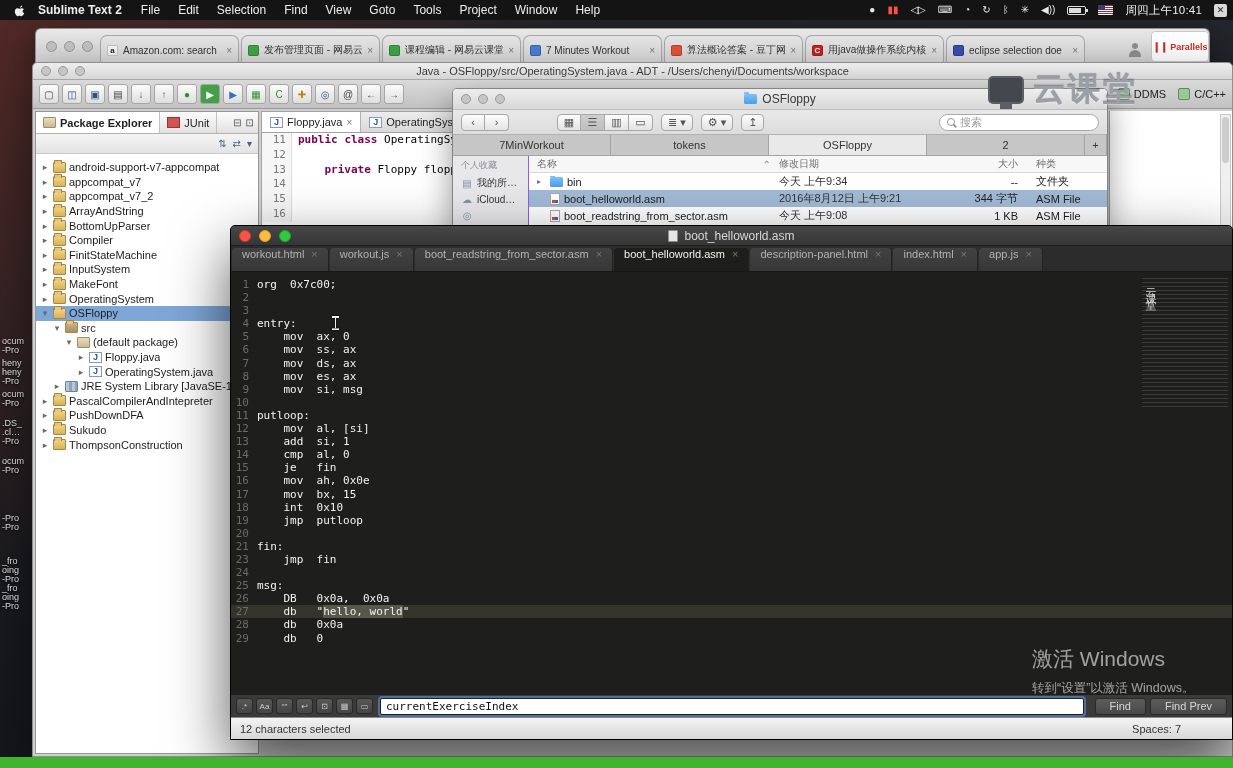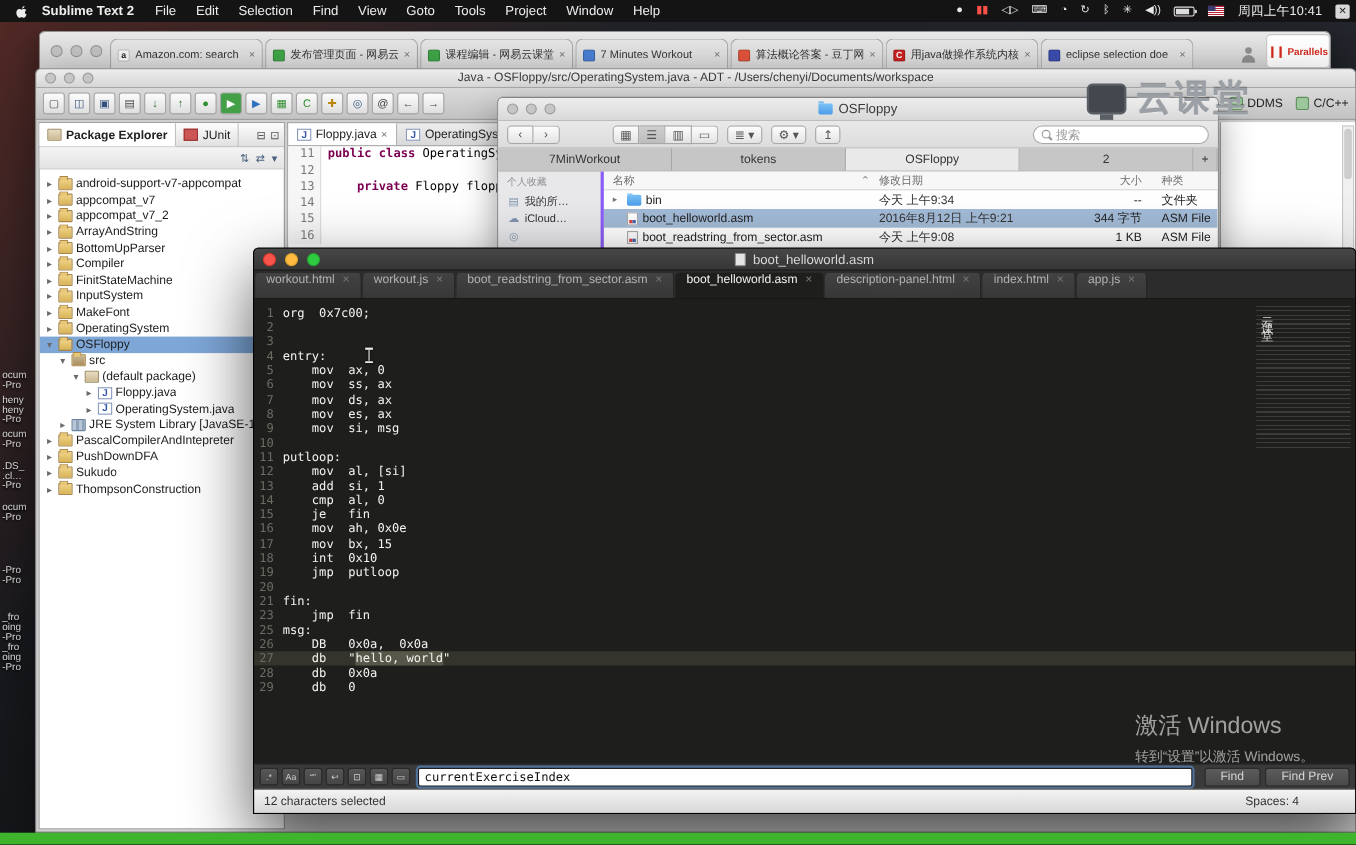--- a/index.html
+++ b/index.html
@@ -125,21 +125,21 @@
   .tseg .tbtn.on{background:linear-gradient(#cfcfcf,#bdbdbd)}
   .fd-search{margin-left:auto;width:160px;height:17px;border:1px solid #a8a8a8;border-radius:9px;
     background:#fff;display:flex;align-items:center;gap:5px;padding:0 7px;color:#9a9a9a;font-size:11px}
   .mag{width:8px;height:8px;border:1.4px solid #979797;border-radius:50%;position:relative;flex:none}
   .mag::after{content:"";position:absolute;width:4px;height:1.5px;background:#979797;transform:rotate(45deg);right:-3px;bottom:-1px}
   #fd-tabs{height:21px;display:flex;background:#c6c6c6;border-bottom:1px solid #a5a5a5;font-size:11px;color:#333}
   .fd-tab{flex:1;display:flex;align-items:center;justify-content:center;border-right:1px solid #a5a5a5;background:#c6c6c6}
   .fd-tab.active{background:#e9e9e9}
   .fd-tab.plus{flex:0 0 22px}
   .fd-body{display:flex;height:79px}
-  .fd-side{width:96px;background:#e8e8eb;border-right:3px solid #8b5cf6;font-size:10px;color:#333;padding:3px 0 0 8px;overflow:hidden}
+  .fd-side{width:76px;background:#e8e8eb;border-right:1px solid #8b5cf6;font-size:10px;color:#333;padding:3px 0 0 8px;overflow:hidden}
   .fd-sec{color:#8b8b90;font-size:9px;margin-bottom:3px}
   .fd-side-item{display:flex;align-items:center;gap:4px;height:16px;white-space:nowrap}
   .fic{color:#7e93ad;font-size:10px;width:12px;text-align:center;flex:none}
   .fd-list{flex:1;font-size:11px;color:#222;background:#fff;overflow:hidden}
   .fd-head{display:flex;height:17px;background:#f7f7f7;border-bottom:1px solid #d8d8d8;color:#6d6d6d;font-size:10px;align-items:center}
   .c-name{width:250px;padding-left:8px;display:flex;align-items:center}
   .c-date{width:185px}
   .c-size{width:60px;text-align:right;padding-right:6px}
   .c-kind{flex:1;padding-left:12px}
   .sortc{margin-left:auto;margin-right:8px;color:#888}
@@ -726,20 +726,24 @@
         </div>
         <div class="cl">
           <span class="ln">21</span>
           <span class="ct">fin:</span>
         </div>
         <div class="cl">
           <span class="ln">23</span>
           <span class="ct">    jmp  fin</span>
         </div>
         <div class="cl">
+          <span class="ln">24</span>
+          <span class="ct"></span>
+        </div>
+        <div class="cl">
           <span class="ln">25</span>
           <span class="ct">msg:</span>
         </div>
         <div class="cl">
           <span class="ln">26</span>
           <span class="ct">    DB   0x0a,  0x0a</span>
         </div>
         <div class="cl sel-line">
           <span class="ln">27</span>
           <span class="ct">    db   "<span class="sel-text">hello, world</span>"</span>
@@ -764,21 +768,21 @@
           <span class="ft">⊡</span>
           <span class="ft">▦</span>
           <span class="ft">▭</span>
         </span>
       <input class="find-input" value="currentExerciseIndex" style="">
       <span class="fbtn">Find</span>
       <span class="fbtn">Find Prev</span>
     </div>
     <div class="sb-status">
       <span>12 characters selected</span>
-      <span class="right">Spaces: 4</span>
+      <span class="right">Spaces: 7</span>
     </div>
   </div>
 
   <div id="green-strip"></div>
 
   <div id="wm-brand">
     <span class="wm-icon"></span>
     <span class="wm-text">云课堂</span>
   </div>
   <div id="wm-activate">

